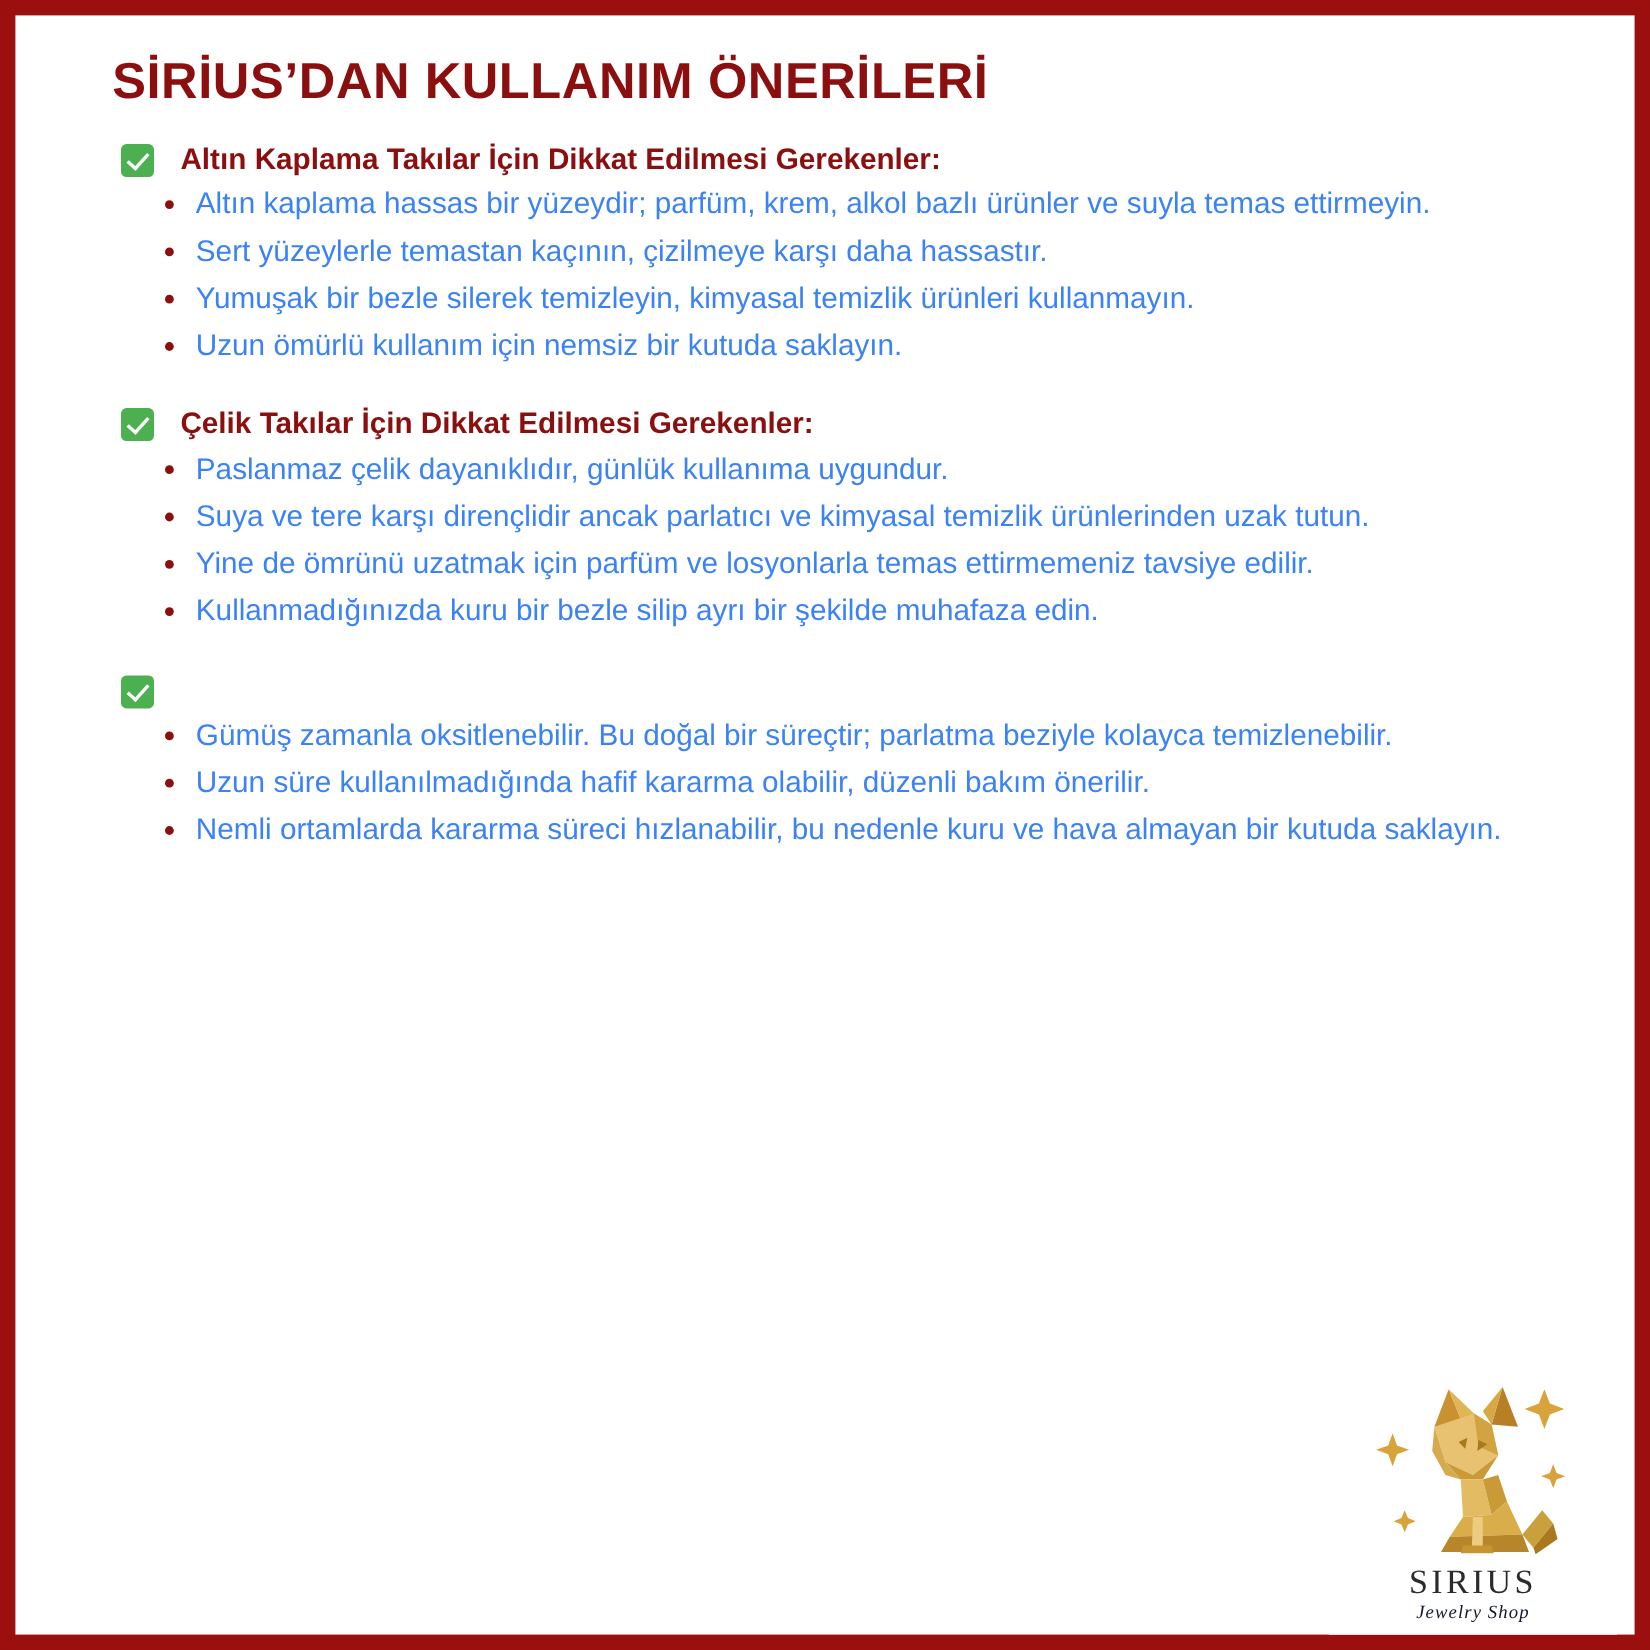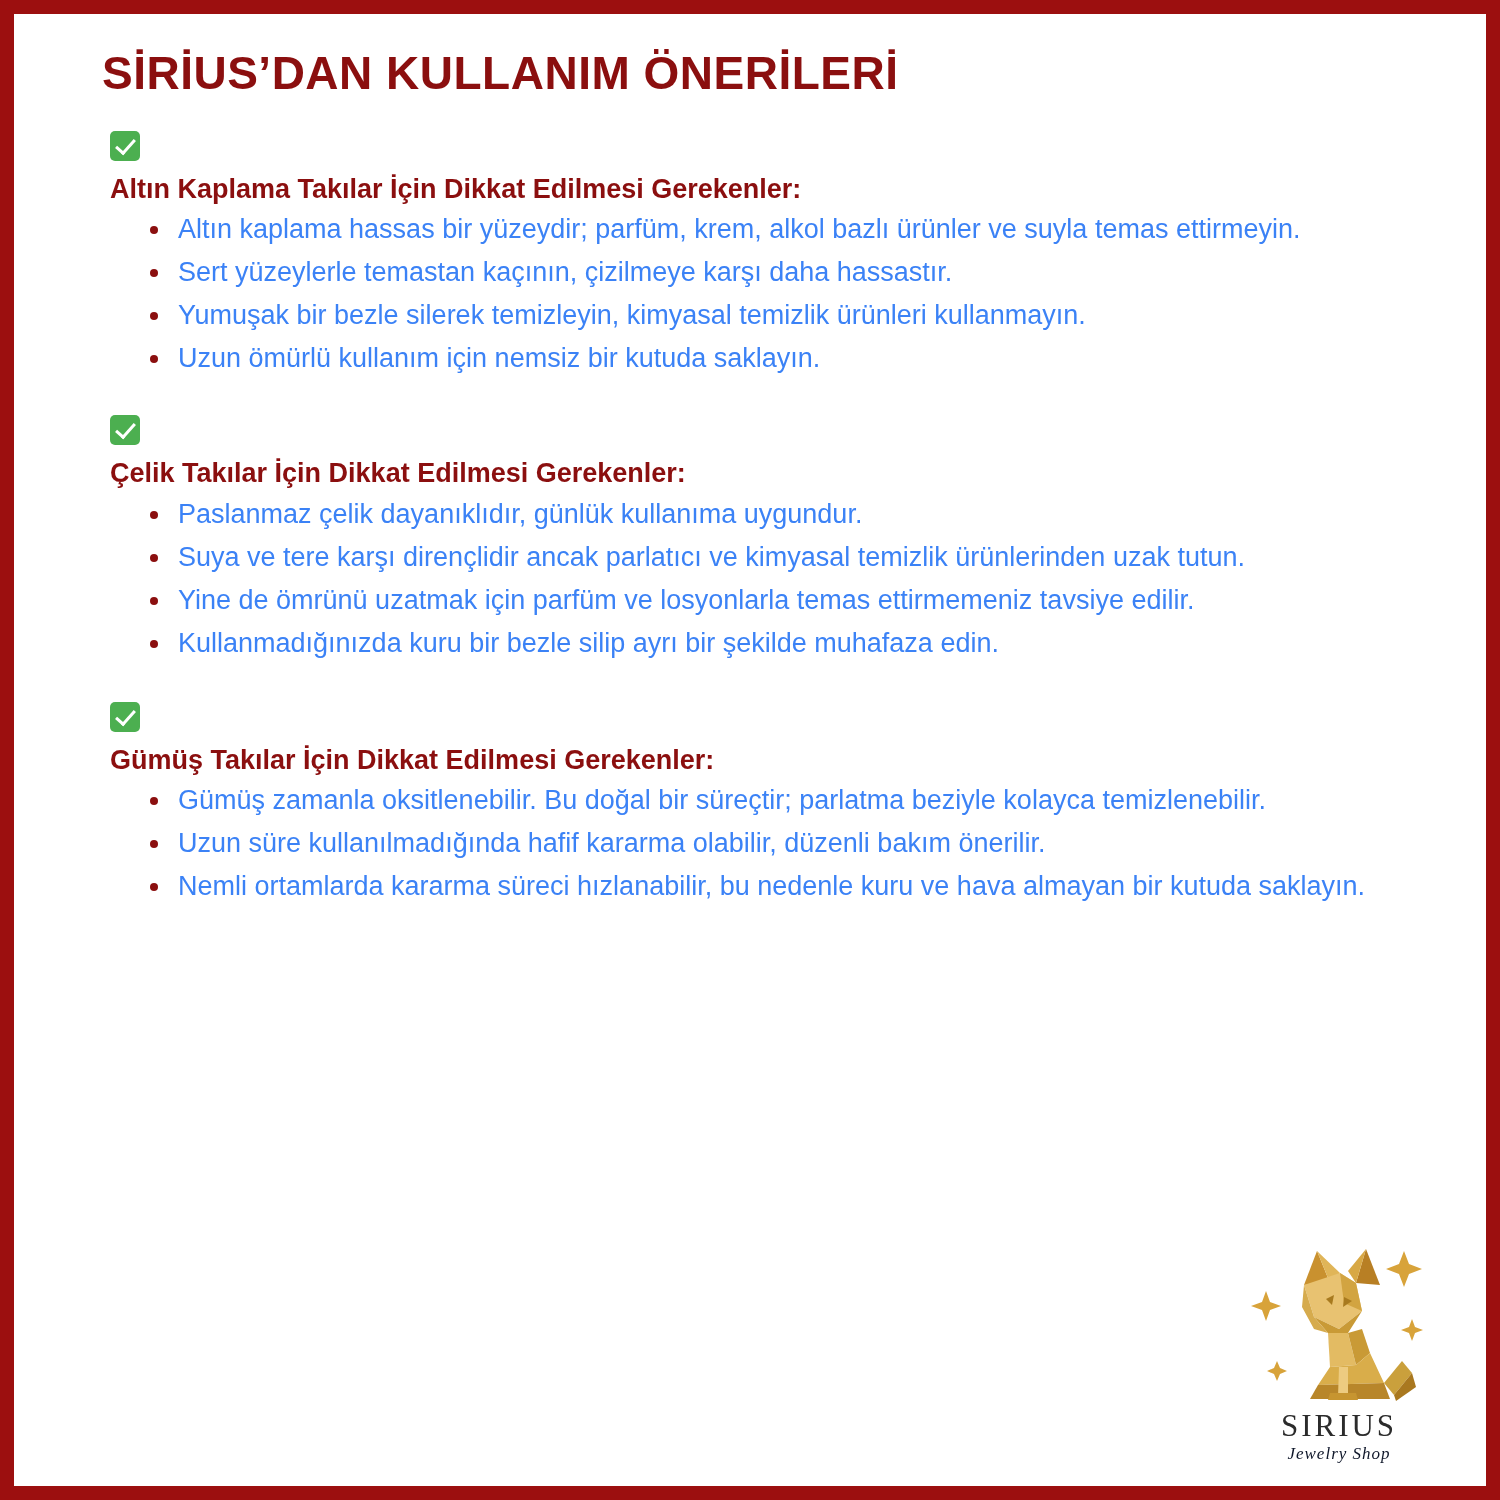--- a/index.html
+++ b/index.html
@@ -42,24 +42,23 @@
     line-height: 1.1;
   }
 
   .section {
     margin-bottom: 6px;
   }
 
   .section-heading {
     display: flex;
     align-items: flex-start;
-    gap: 12px;
+    gap: 24px;
     margin-left: 48px;
     margin-bottom: 4px;
-    flex-direction: column;
   }
 
   .check-icon {
     flex: 0 0 auto;
     width: 30px;
     height: 30px;
     border-radius: 5px;
     background: #4caf50;
     position: relative;
     margin-top: 2px;
@@ -109,21 +108,21 @@
   }
 
   .gap-top-1 { margin-top: 36px; }
   .gap-top-2 { margin-top: 34px; }
   .gap-top-3 { margin-top: 36px; }
 
   
   .logo {
     position: absolute;
     right: 16px;
-    bottom: 12px;
+    bottom: 0;
     width: 262px;
     height: 262px;
     background: #ffffff;
     display: flex;
     flex-direction: column;
     align-items: center;
     justify-content: flex-end;
     padding-bottom: 10px;
     box-sizing: border-box;
   }
@@ -179,21 +178,20 @@
         <li>Paslanmaz çelik dayanıklıdır, günlük kullanıma uygundur.</li>
         <li>Suya ve tere karşı dirençlidir ancak parlatıcı ve kimyasal temizlik ürünlerinden uzak tutun.</li>
         <li>Yine de ömrünü uzatmak için parfüm ve losyonlarla temas ettirmemeniz tavsiye edilir.</li>
         <li>Kullanmadığınızda kuru bir bezle silip ayrı bir şekilde muhafaza edin.</li>
       </ul>
     </div>
 
     <div class="section gap-top-3">
       <div class="section-heading">
         <span class="check-icon"></span>
-        <span class="section-heading-text">Gümüş Takılar İçin Dikkat Edilmesi Gerekenler:</span>
       </div>
       <ul class="tips">
         <li>Gümüş zamanla oksitlenebilir. Bu doğal bir süreçtir; parlatma beziyle kolayca temizlenebilir.</li>
         <li>Uzun süre kullanılmadığında hafif kararma olabilir, düzenli bakım önerilir.</li>
         <li>Nemli ortamlarda kararma süreci hızlanabilir, bu nedenle kuru ve hava almayan bir kutuda saklayın.</li>
       </ul>
     </div>
 
   </div>
 

